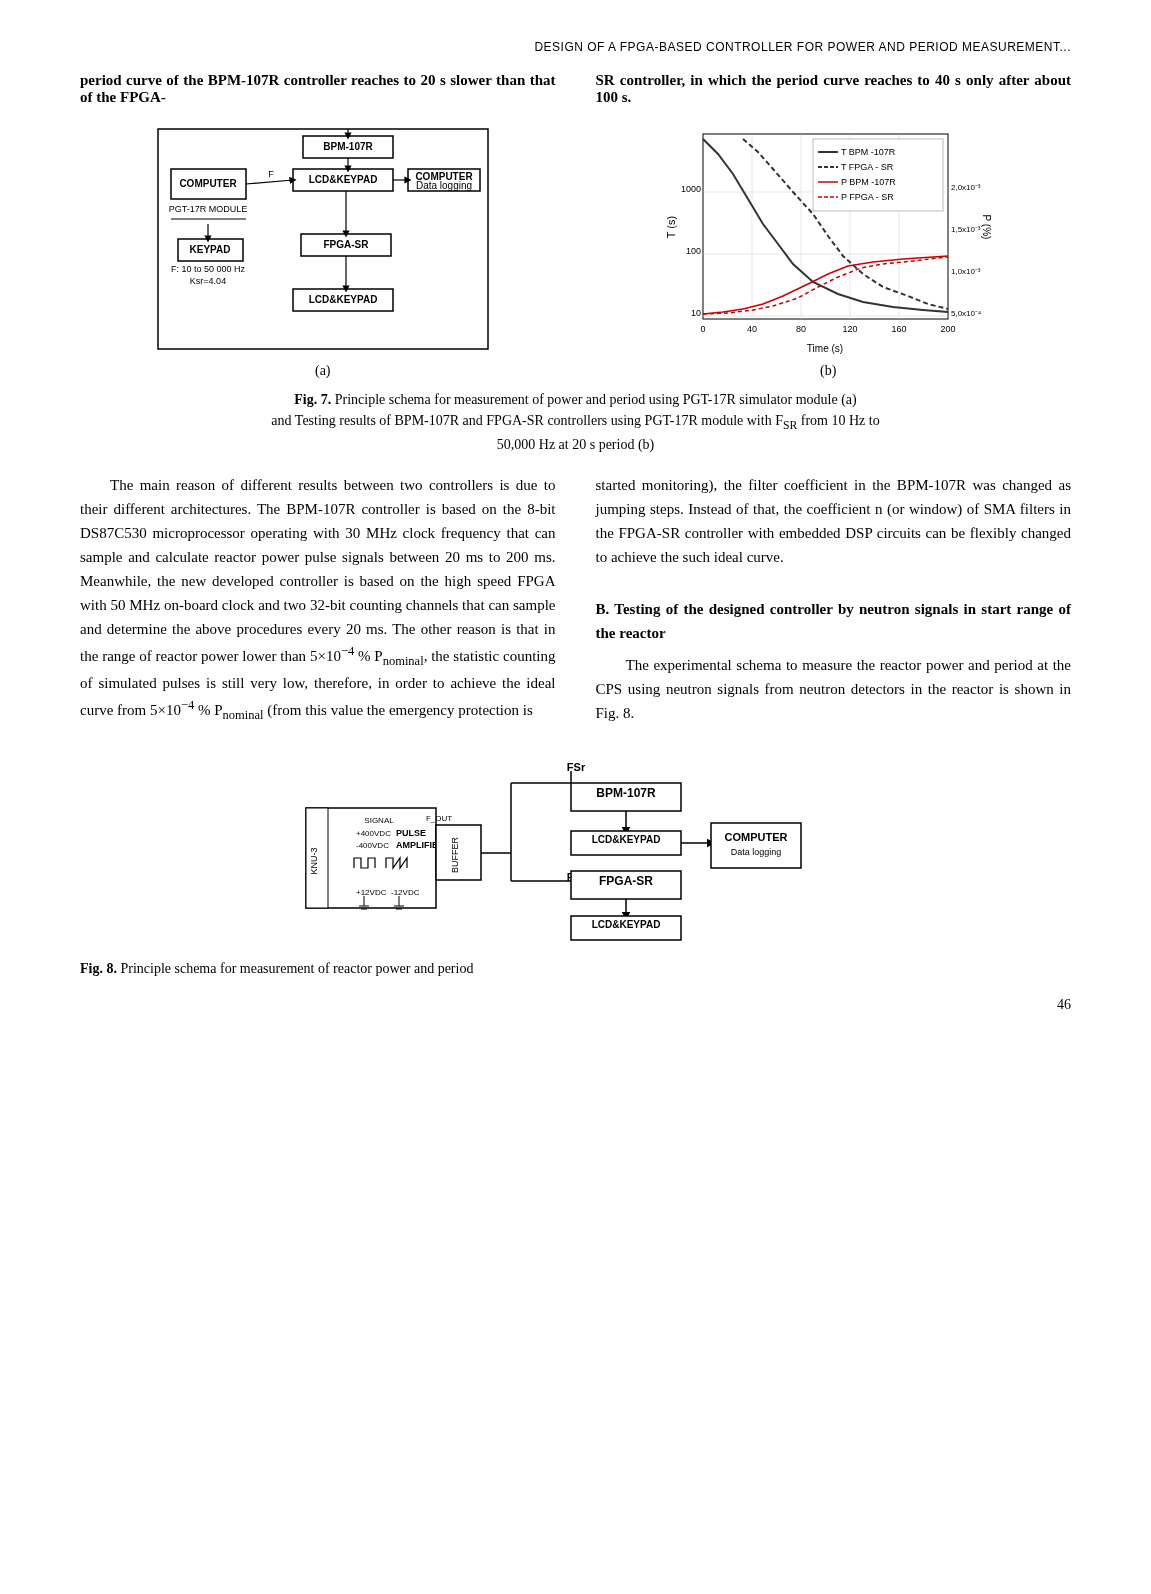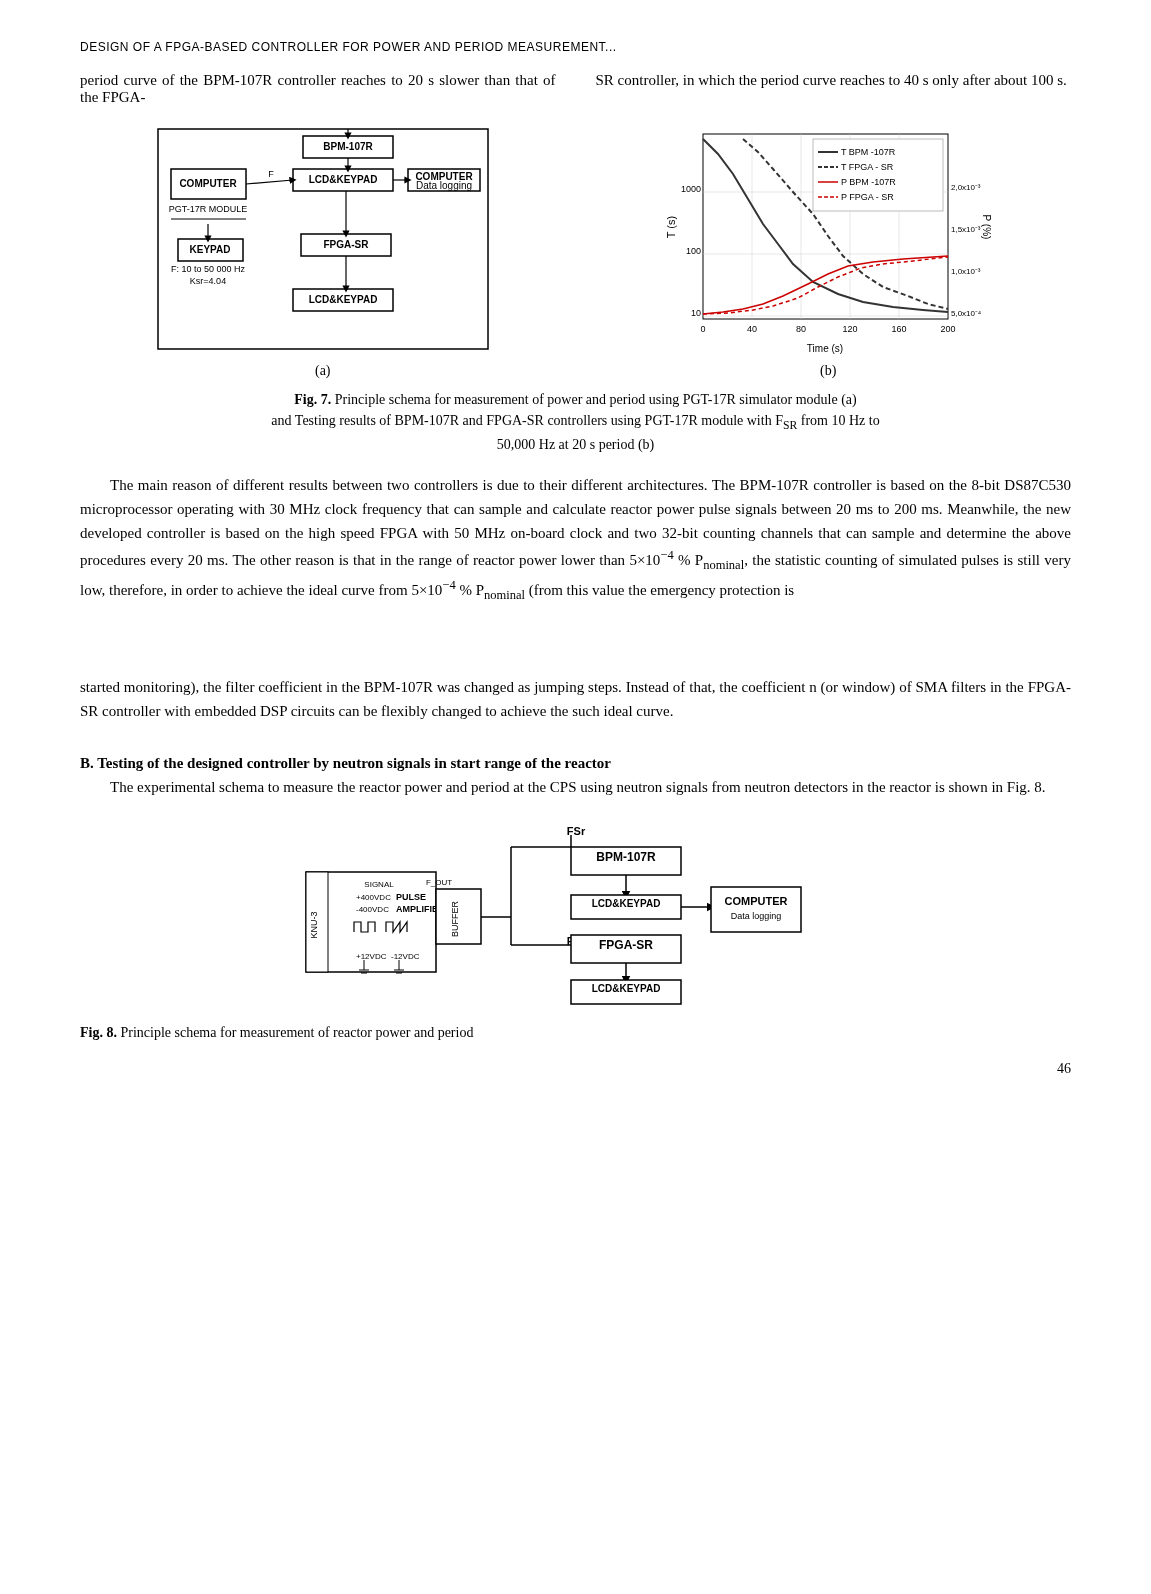--- a/index.html
+++ b/index.html
@@ -6,65 +6,66 @@
     body {
       background: #fff;
       font-family: 'Times New Roman', Times, serif;
       font-size: 15px;
       color: #000;
       width: 1151px;
       min-height: 1594px;
       padding: 40px 80px;
     }
     .page-header {
-      text-align: left;
+      text-align: right;
       font-size: 12px;
       letter-spacing: 0.5px;
       margin-bottom: 18px;
       font-family: Arial, sans-serif;
     }
     .intro-text {
       display: flex;
       gap: 40px;
       margin-bottom: 18px;
       font-size: 15px;
       text-align: justify;
     }
     .intro-text .col {
       flex: 1;
+      font-weight: bold;
     }
     .figures-row {
       display: flex;
       gap: 20px;
       align-items: flex-start;
       margin-bottom: 10px;
     }
     .fig-caption {
       text-align: center;
       font-size: 14px;
       margin-bottom: 18px;
       line-height: 1.5;
     }
     .fig-caption b { font-weight: bold; }
 
     .body-text {
       display: flex;
-      gap: 60px;
+      gap: 40px;
       margin-bottom: 18px;
       text-align: justify;
       font-size: 15px;
       line-height: 1.6;
-      flex-direction: column;
     }
     .body-text .col {
       flex: 1;
     }
     .section-heading {
       font-weight: bold;
       font-size: 15px;
+      margin-bottom: 8px;
       text-align: justify;
     }
     .figure8-container {
       display: flex;
       justify-content: center;
       margin: 18px 0 8px 0;
     }
     .fig8-caption {
       text-align: left;
       font-size: 14px;

